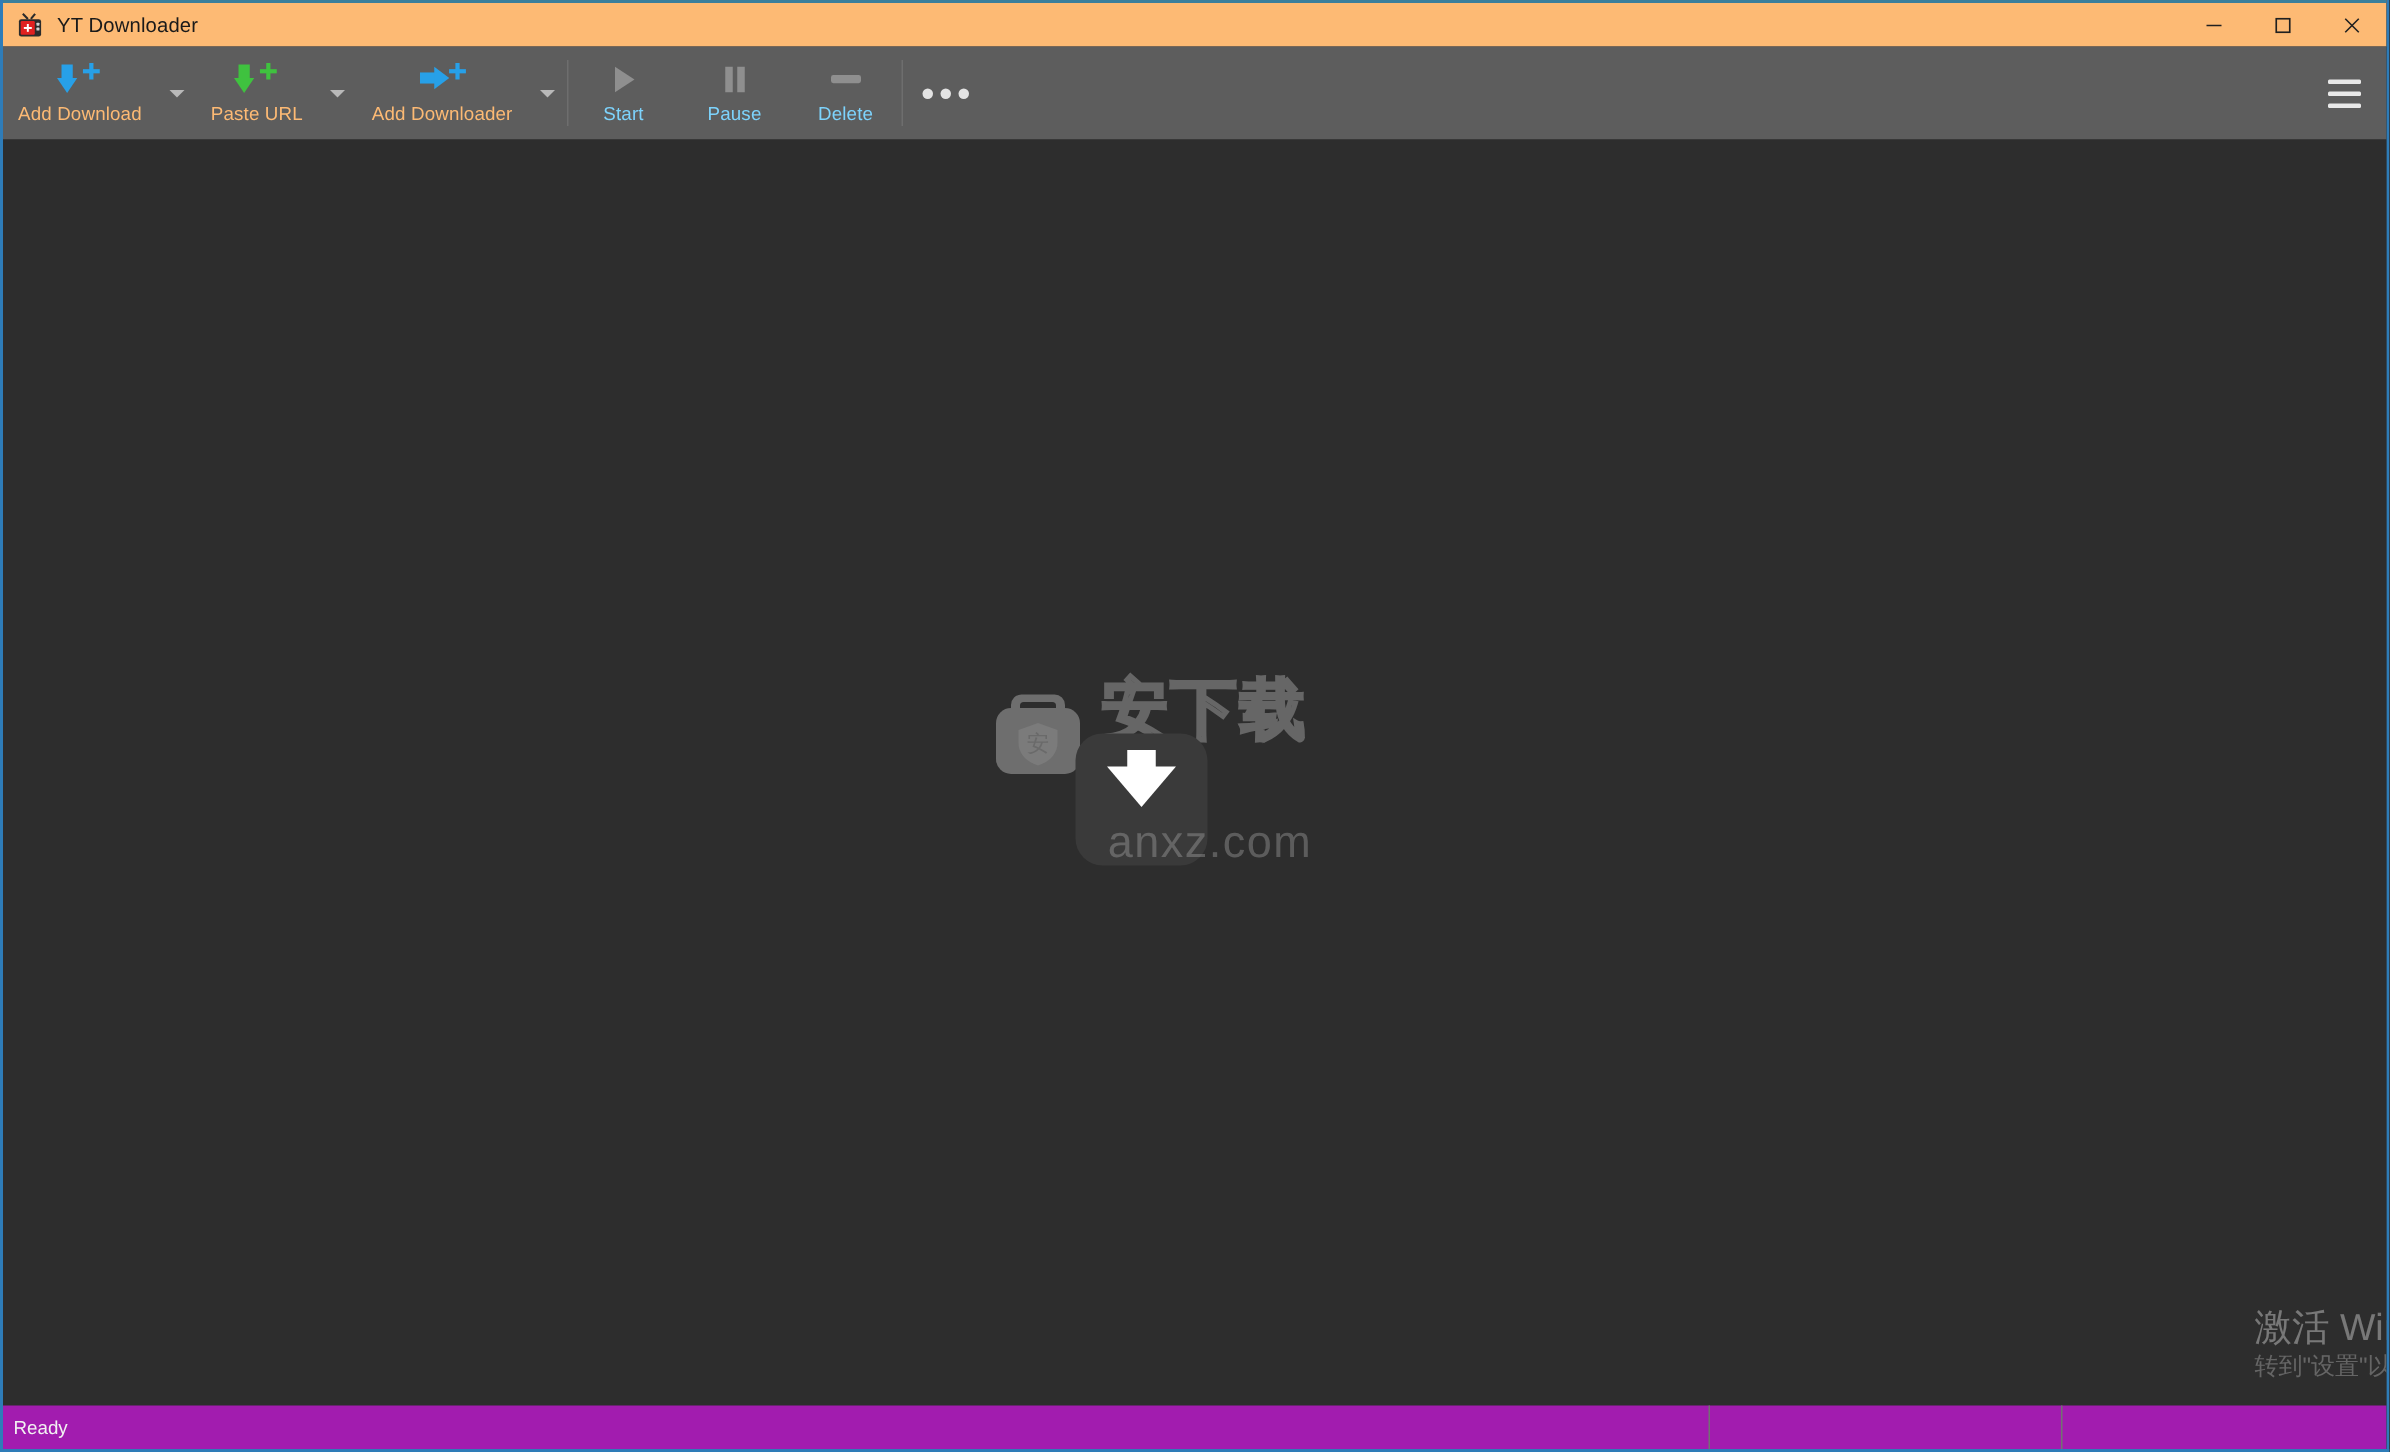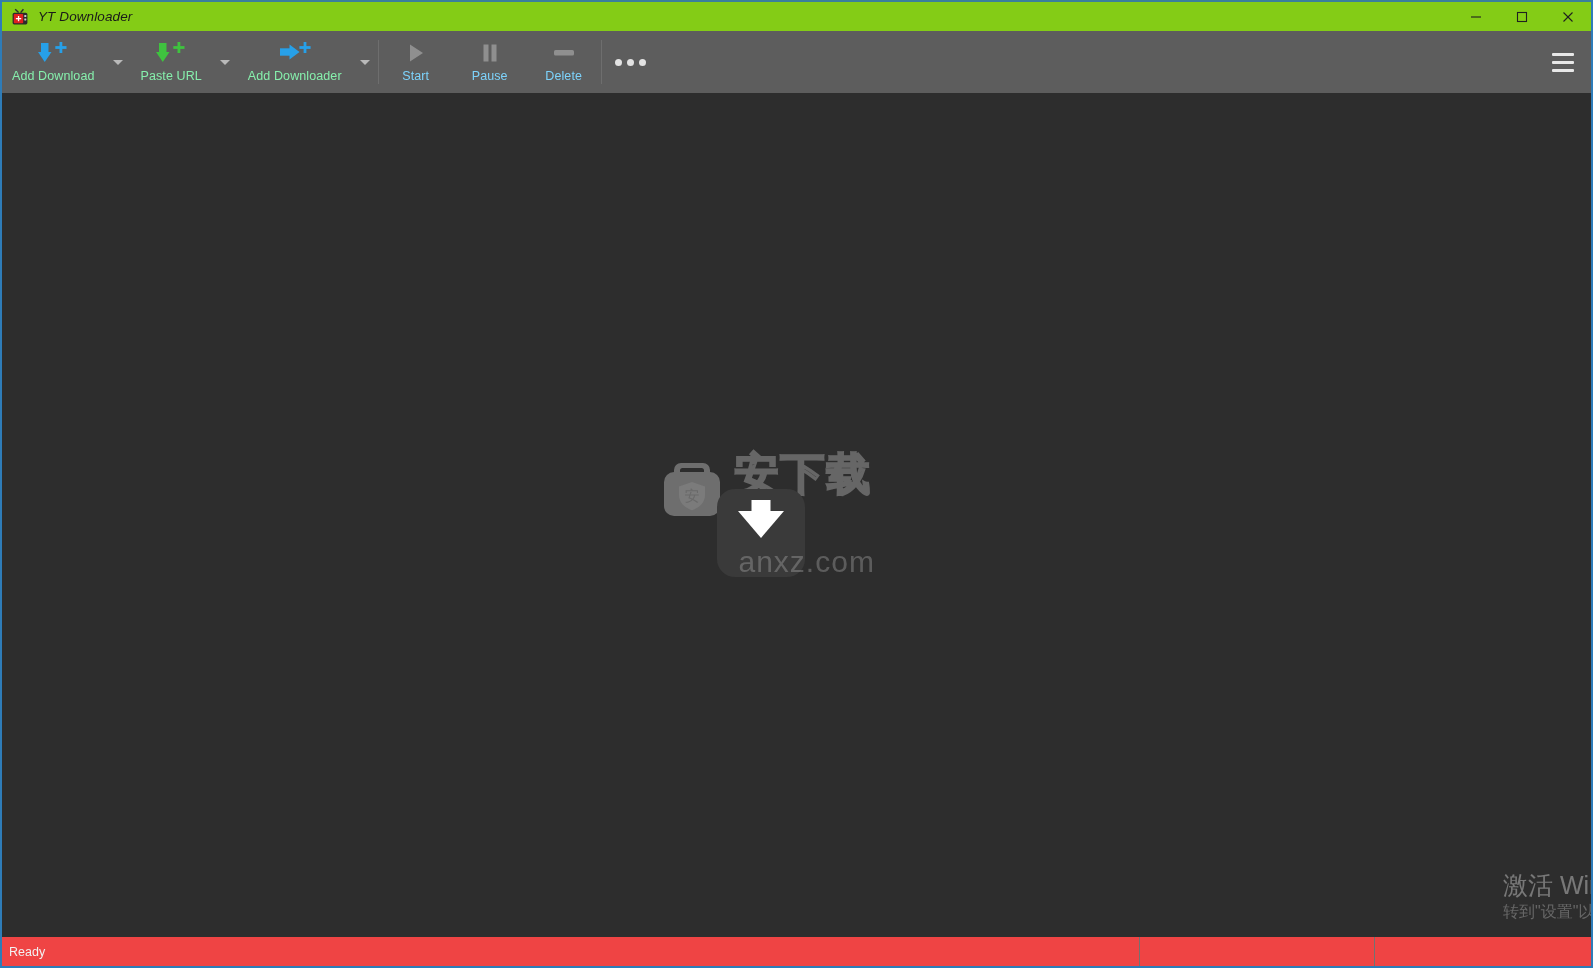--- a/index.html
+++ b/index.html
@@ -20,25 +20,24 @@
     border: 2px solid #2e7cb8;
     border-top: none;
     overflow: hidden;
   }
 
   
   .titlebar {
     position: absolute;
     top: 0; left: 0; right: 0;
     height: 31px;
-    background: #84cc16;
+    background: #fdba74;
     border-top: 2px solid #3a7f9c;
     display: flex;
     align-items: flex-end;
-    font-style: italic;
   }
   .title-left {
     display: flex;
     align-items: center;
     padding-left: 9px;
     gap: 9px;
     flex: 1;
     height: 100%;
   }
   .app-icon {
@@ -85,21 +84,21 @@
   }
   .tb-icon {
     height: 26px;
     display: flex;
     align-items: center;
     justify-content: center;
     margin-bottom: 3px;
   }
   .tb-label {
     font-size: 12.5px;
-    color: #86efac;
+    color: #fdba74;
     white-space: nowrap;
     letter-spacing: 0.1px;
   }
   .tb-item.disabled .tb-label { color: #7dd3fc; }
 
   .tb-caret {
     display: flex;
     align-items: center;
     justify-content: center;
     width: 26px;
@@ -240,21 +239,21 @@
     color: rgba(210,210,210,0.34);
     white-space: nowrap;
     line-height: 22px;
   }
 
   
   .statusbar {
     position: absolute;
     left: 0; right: 0; bottom: 0;
     height: 29px;
-    background: #ef4444;
+    background: #a21caf;
     display: flex;
     align-items: center;
   }
   .st-cell {
     height: 100%;
     display: flex;
     align-items: center;
     padding-left: 7px;
     font-size: 12.5px;
     color: #f2f2f2;

